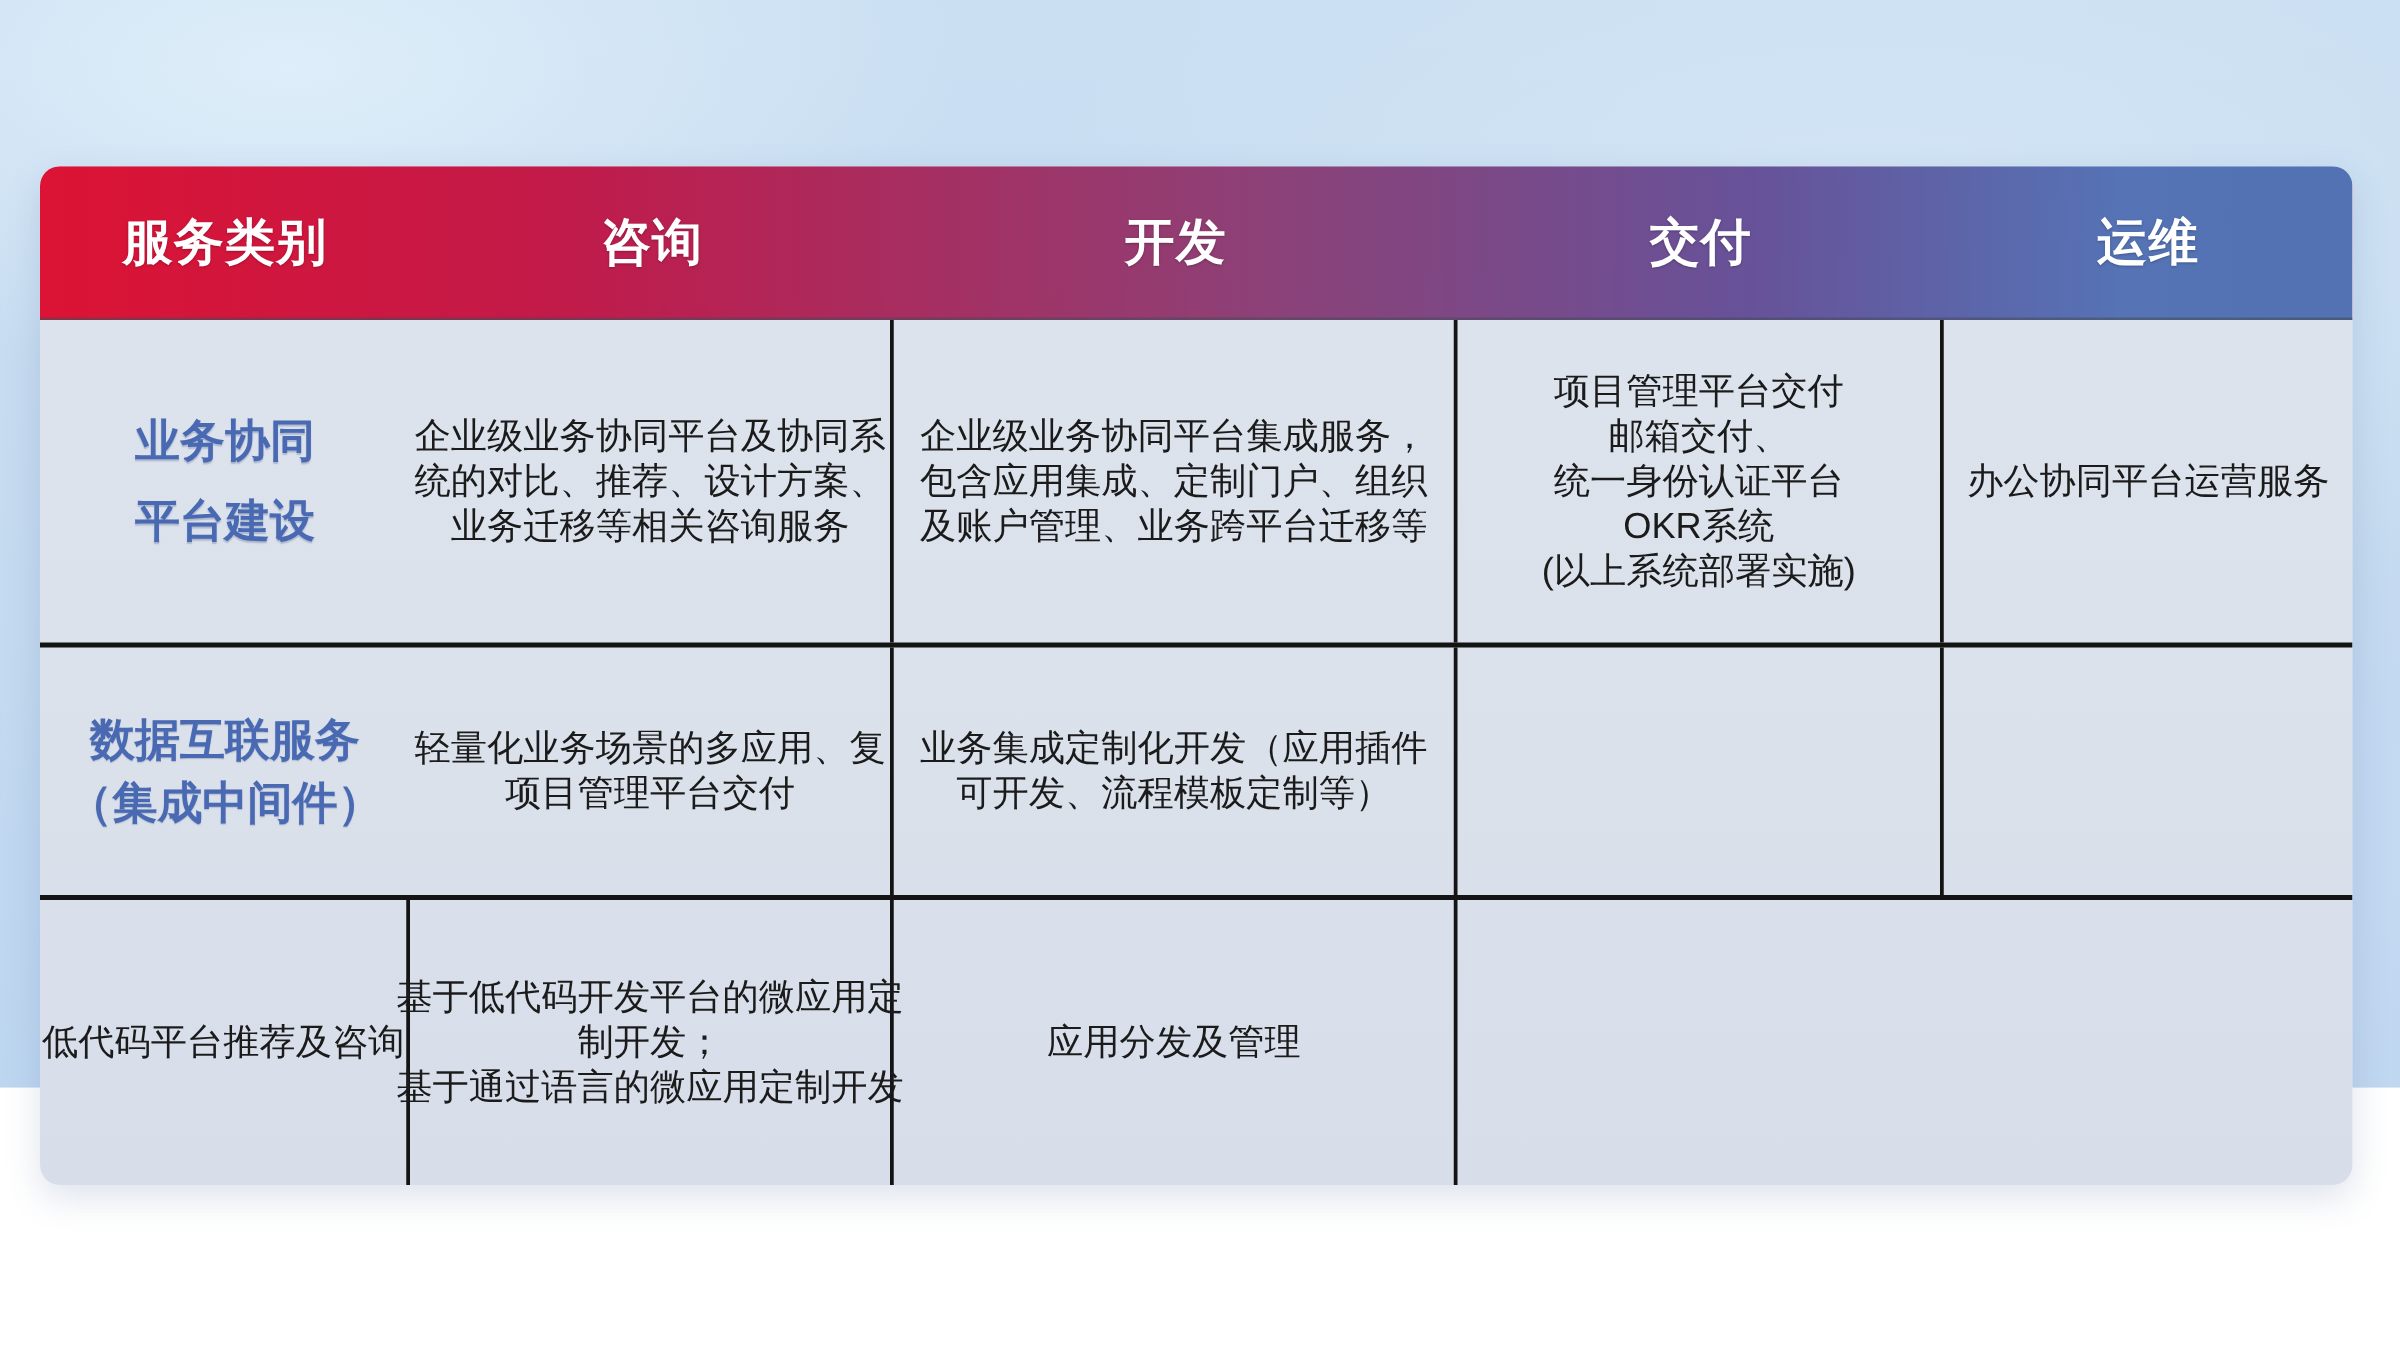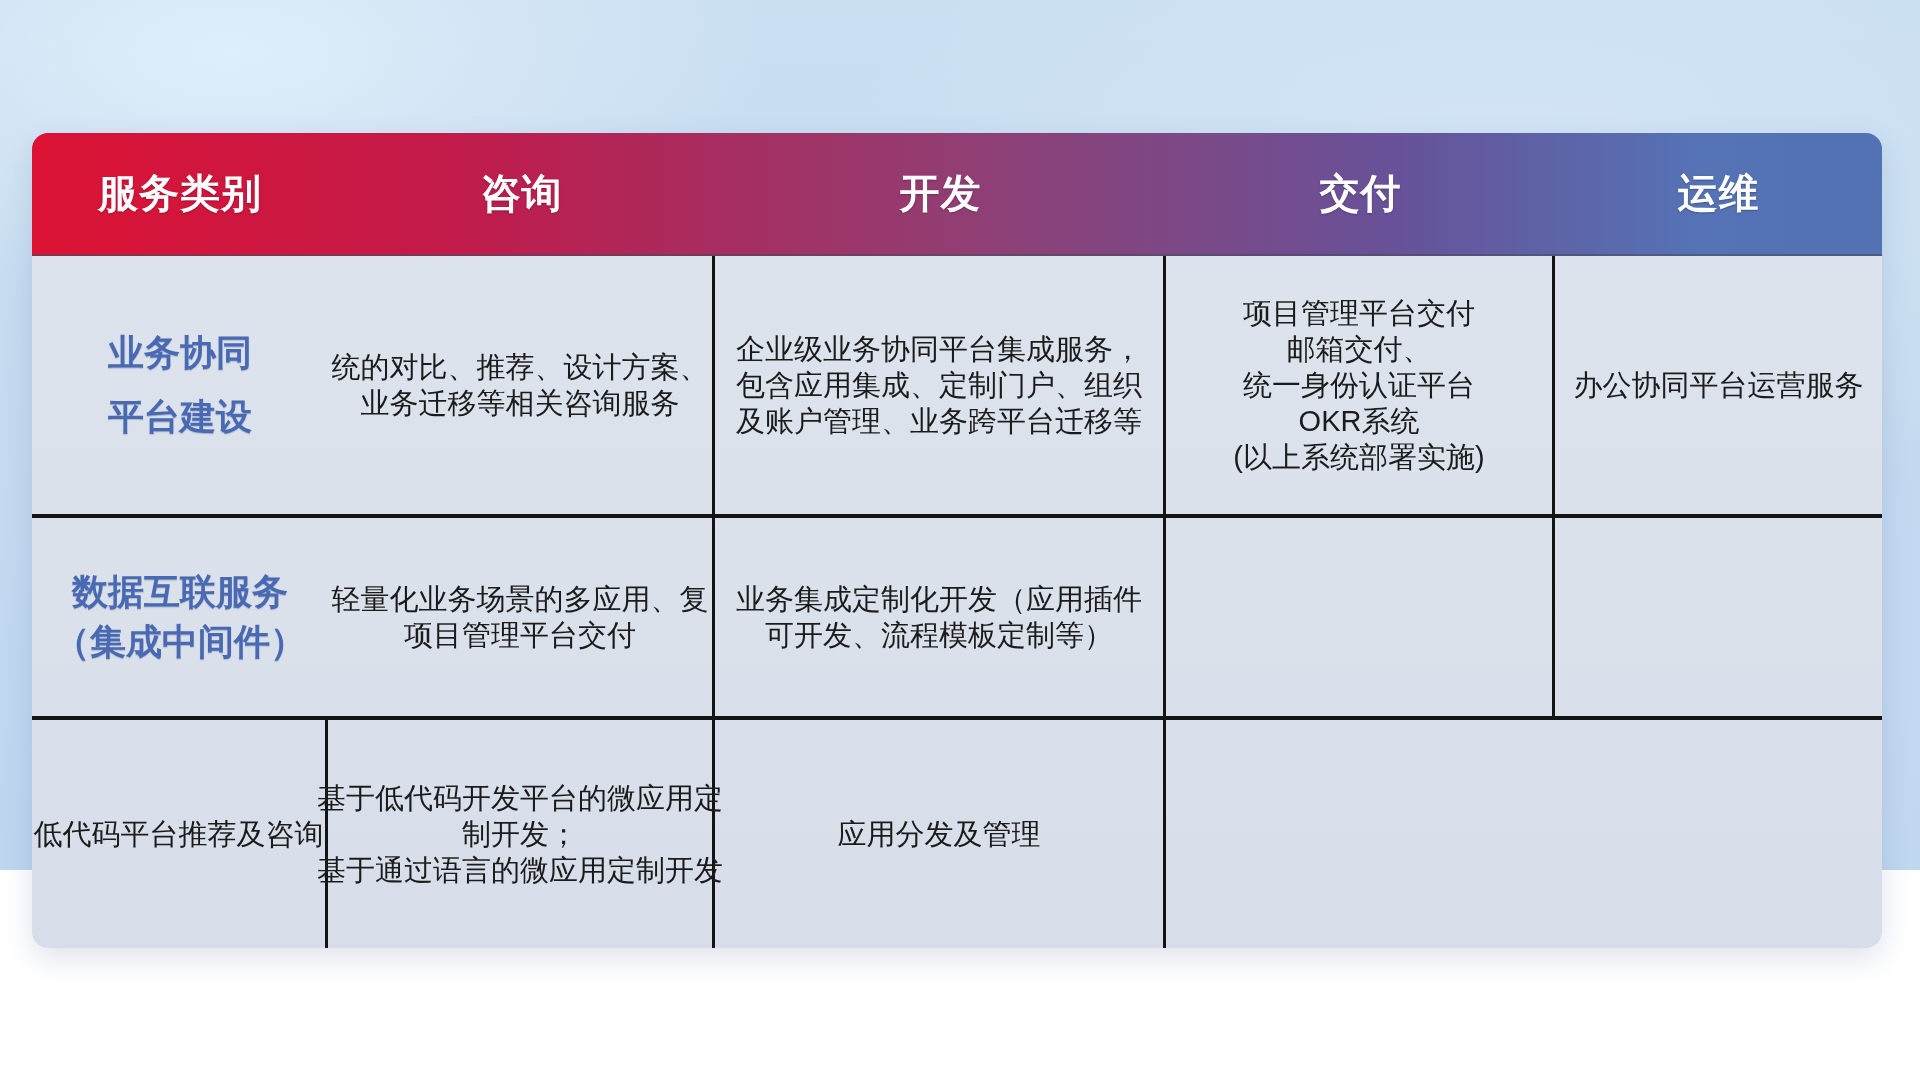--- a/index.html
+++ b/index.html
@@ -71,20 +71,21 @@
     </div>
 
     <div class="tbody">
 
       <div class="tr r1">
         <div class="td cat">
             <div>业务协同</div>
             <div>平台建设</div>
           </div>
         <div class="td consulting">
+            <div>企业级业务协同平台及协同系</div>
             <div>统的对比、推荐、设计方案、</div>
             <div>业务迁移等相关咨询服务</div>
           </div>
         <div class="td development">
             <div>企业级业务协同平台集成服务，</div>
             <div>包含应用集成、定制门户、组织</div>
             <div>及账户管理、业务跨平台迁移等</div>
           </div>
         <div class="td delivery">
             <div>项目管理平台交付</div>

